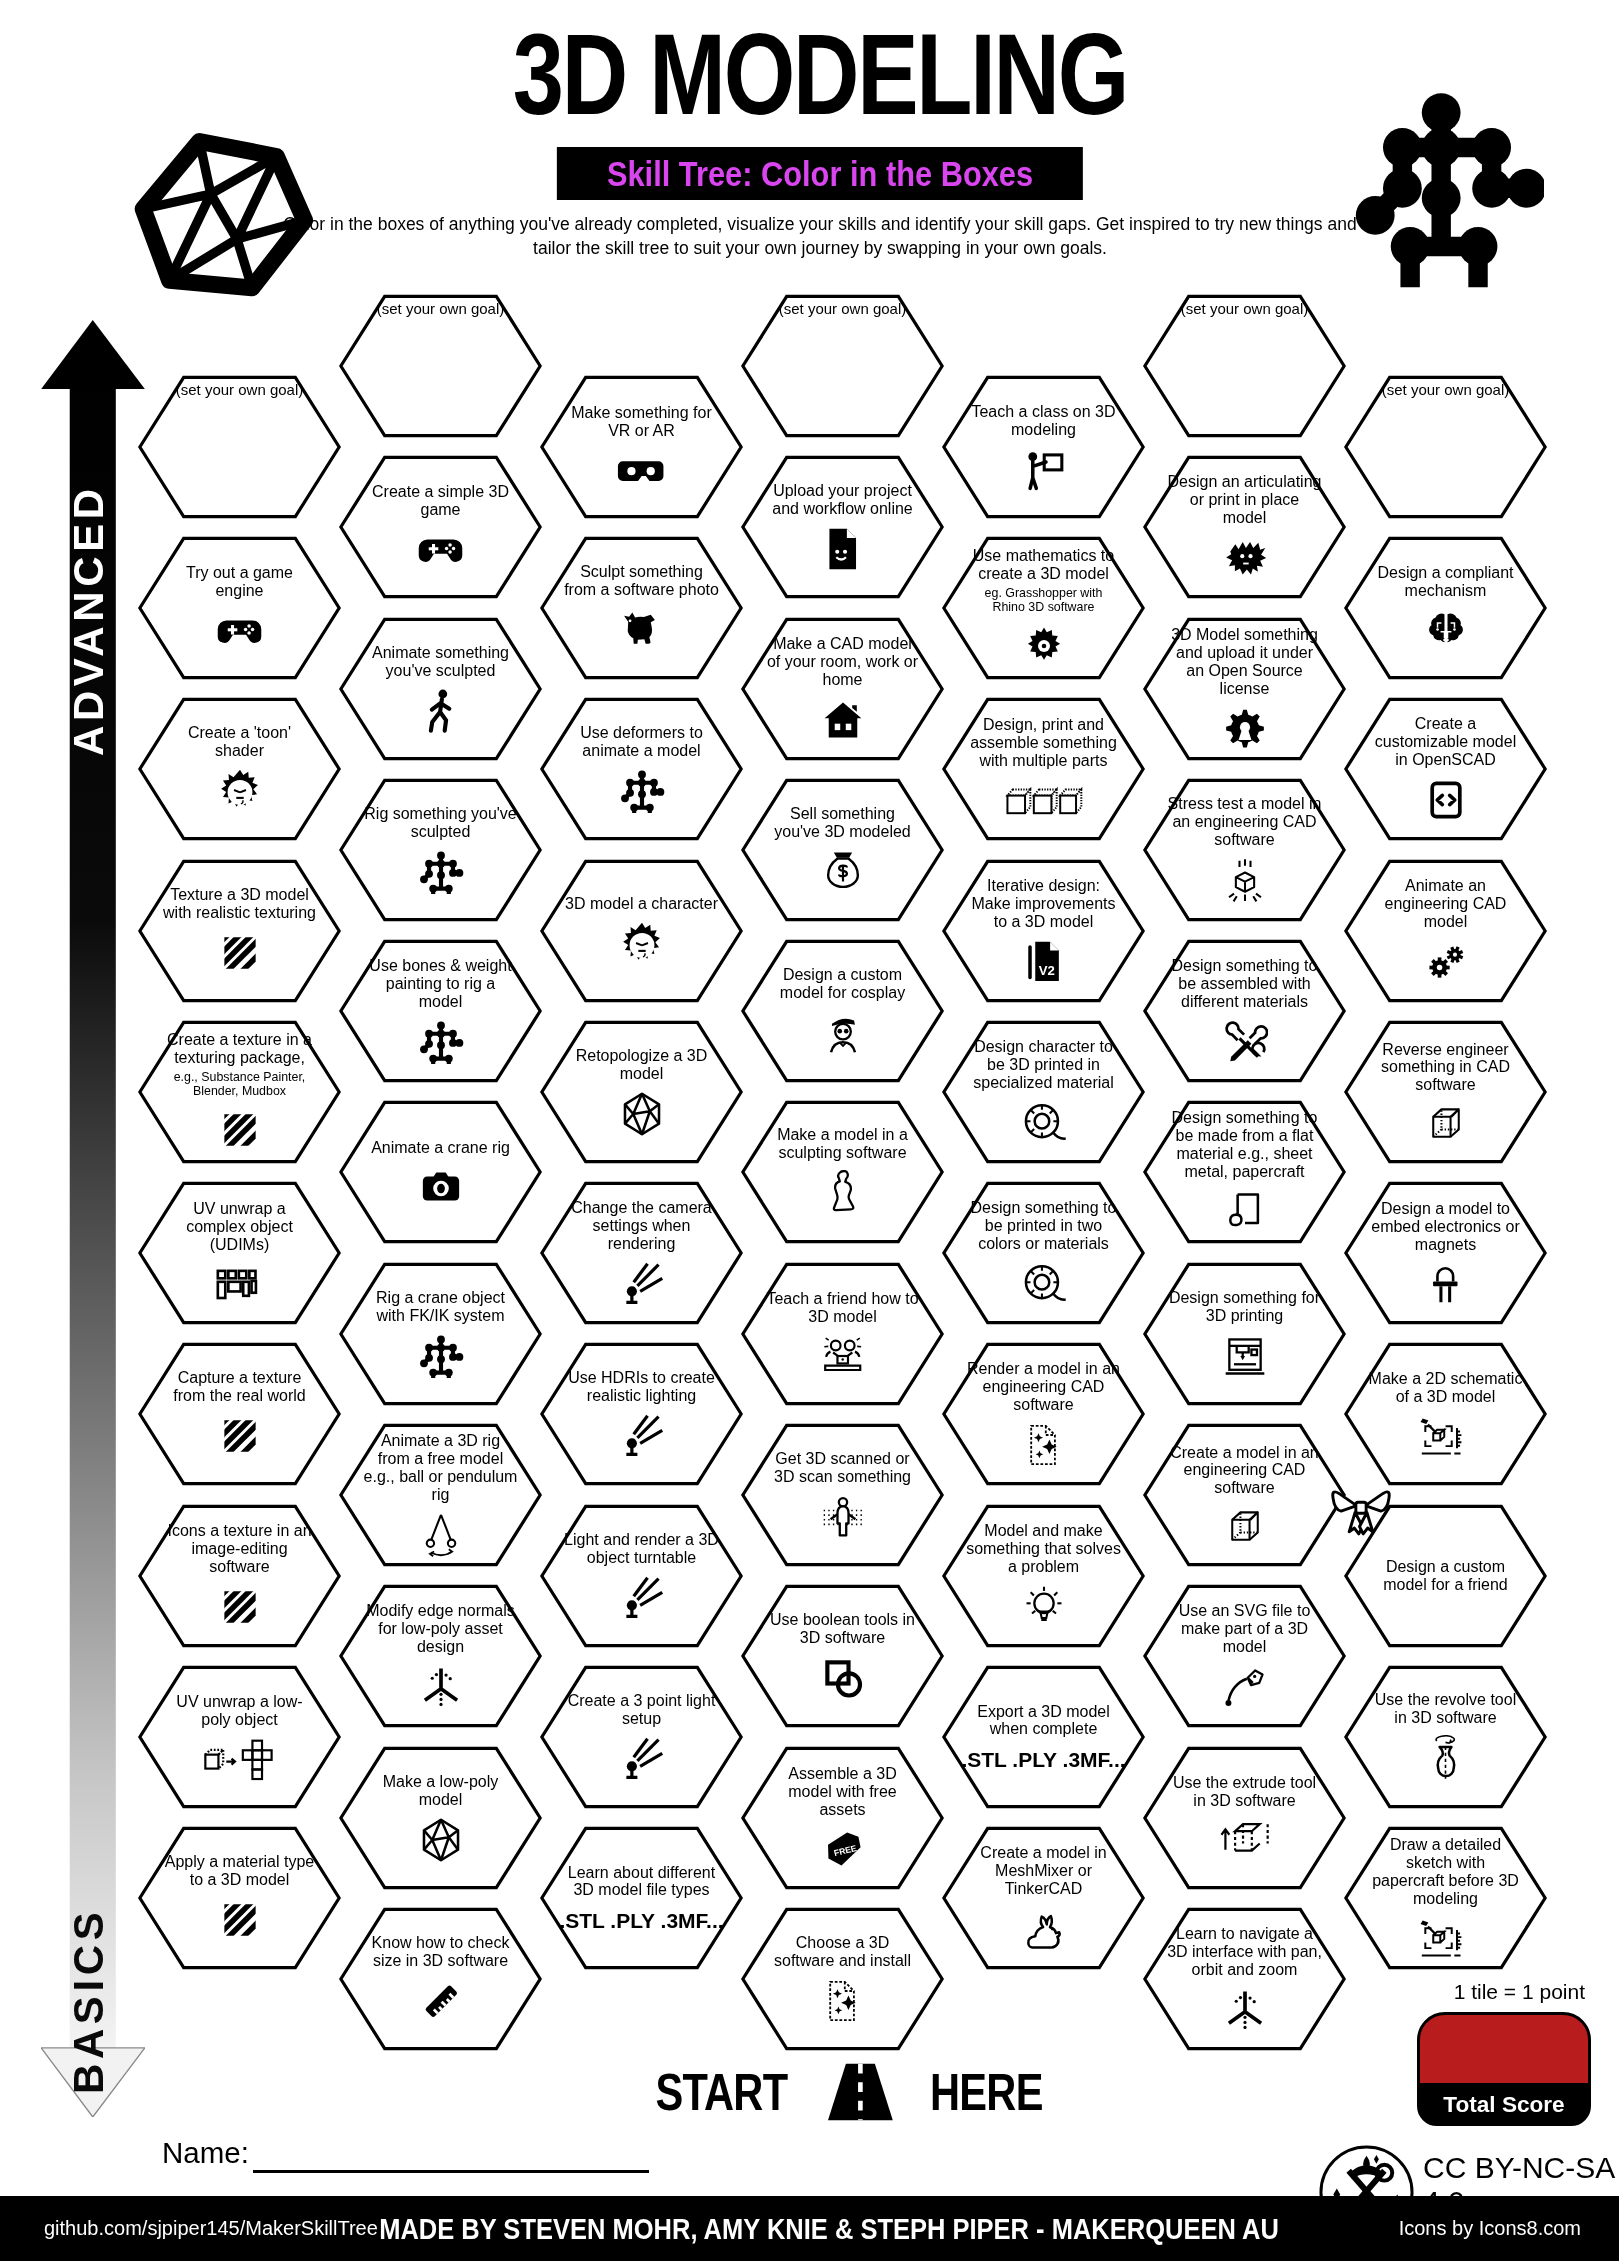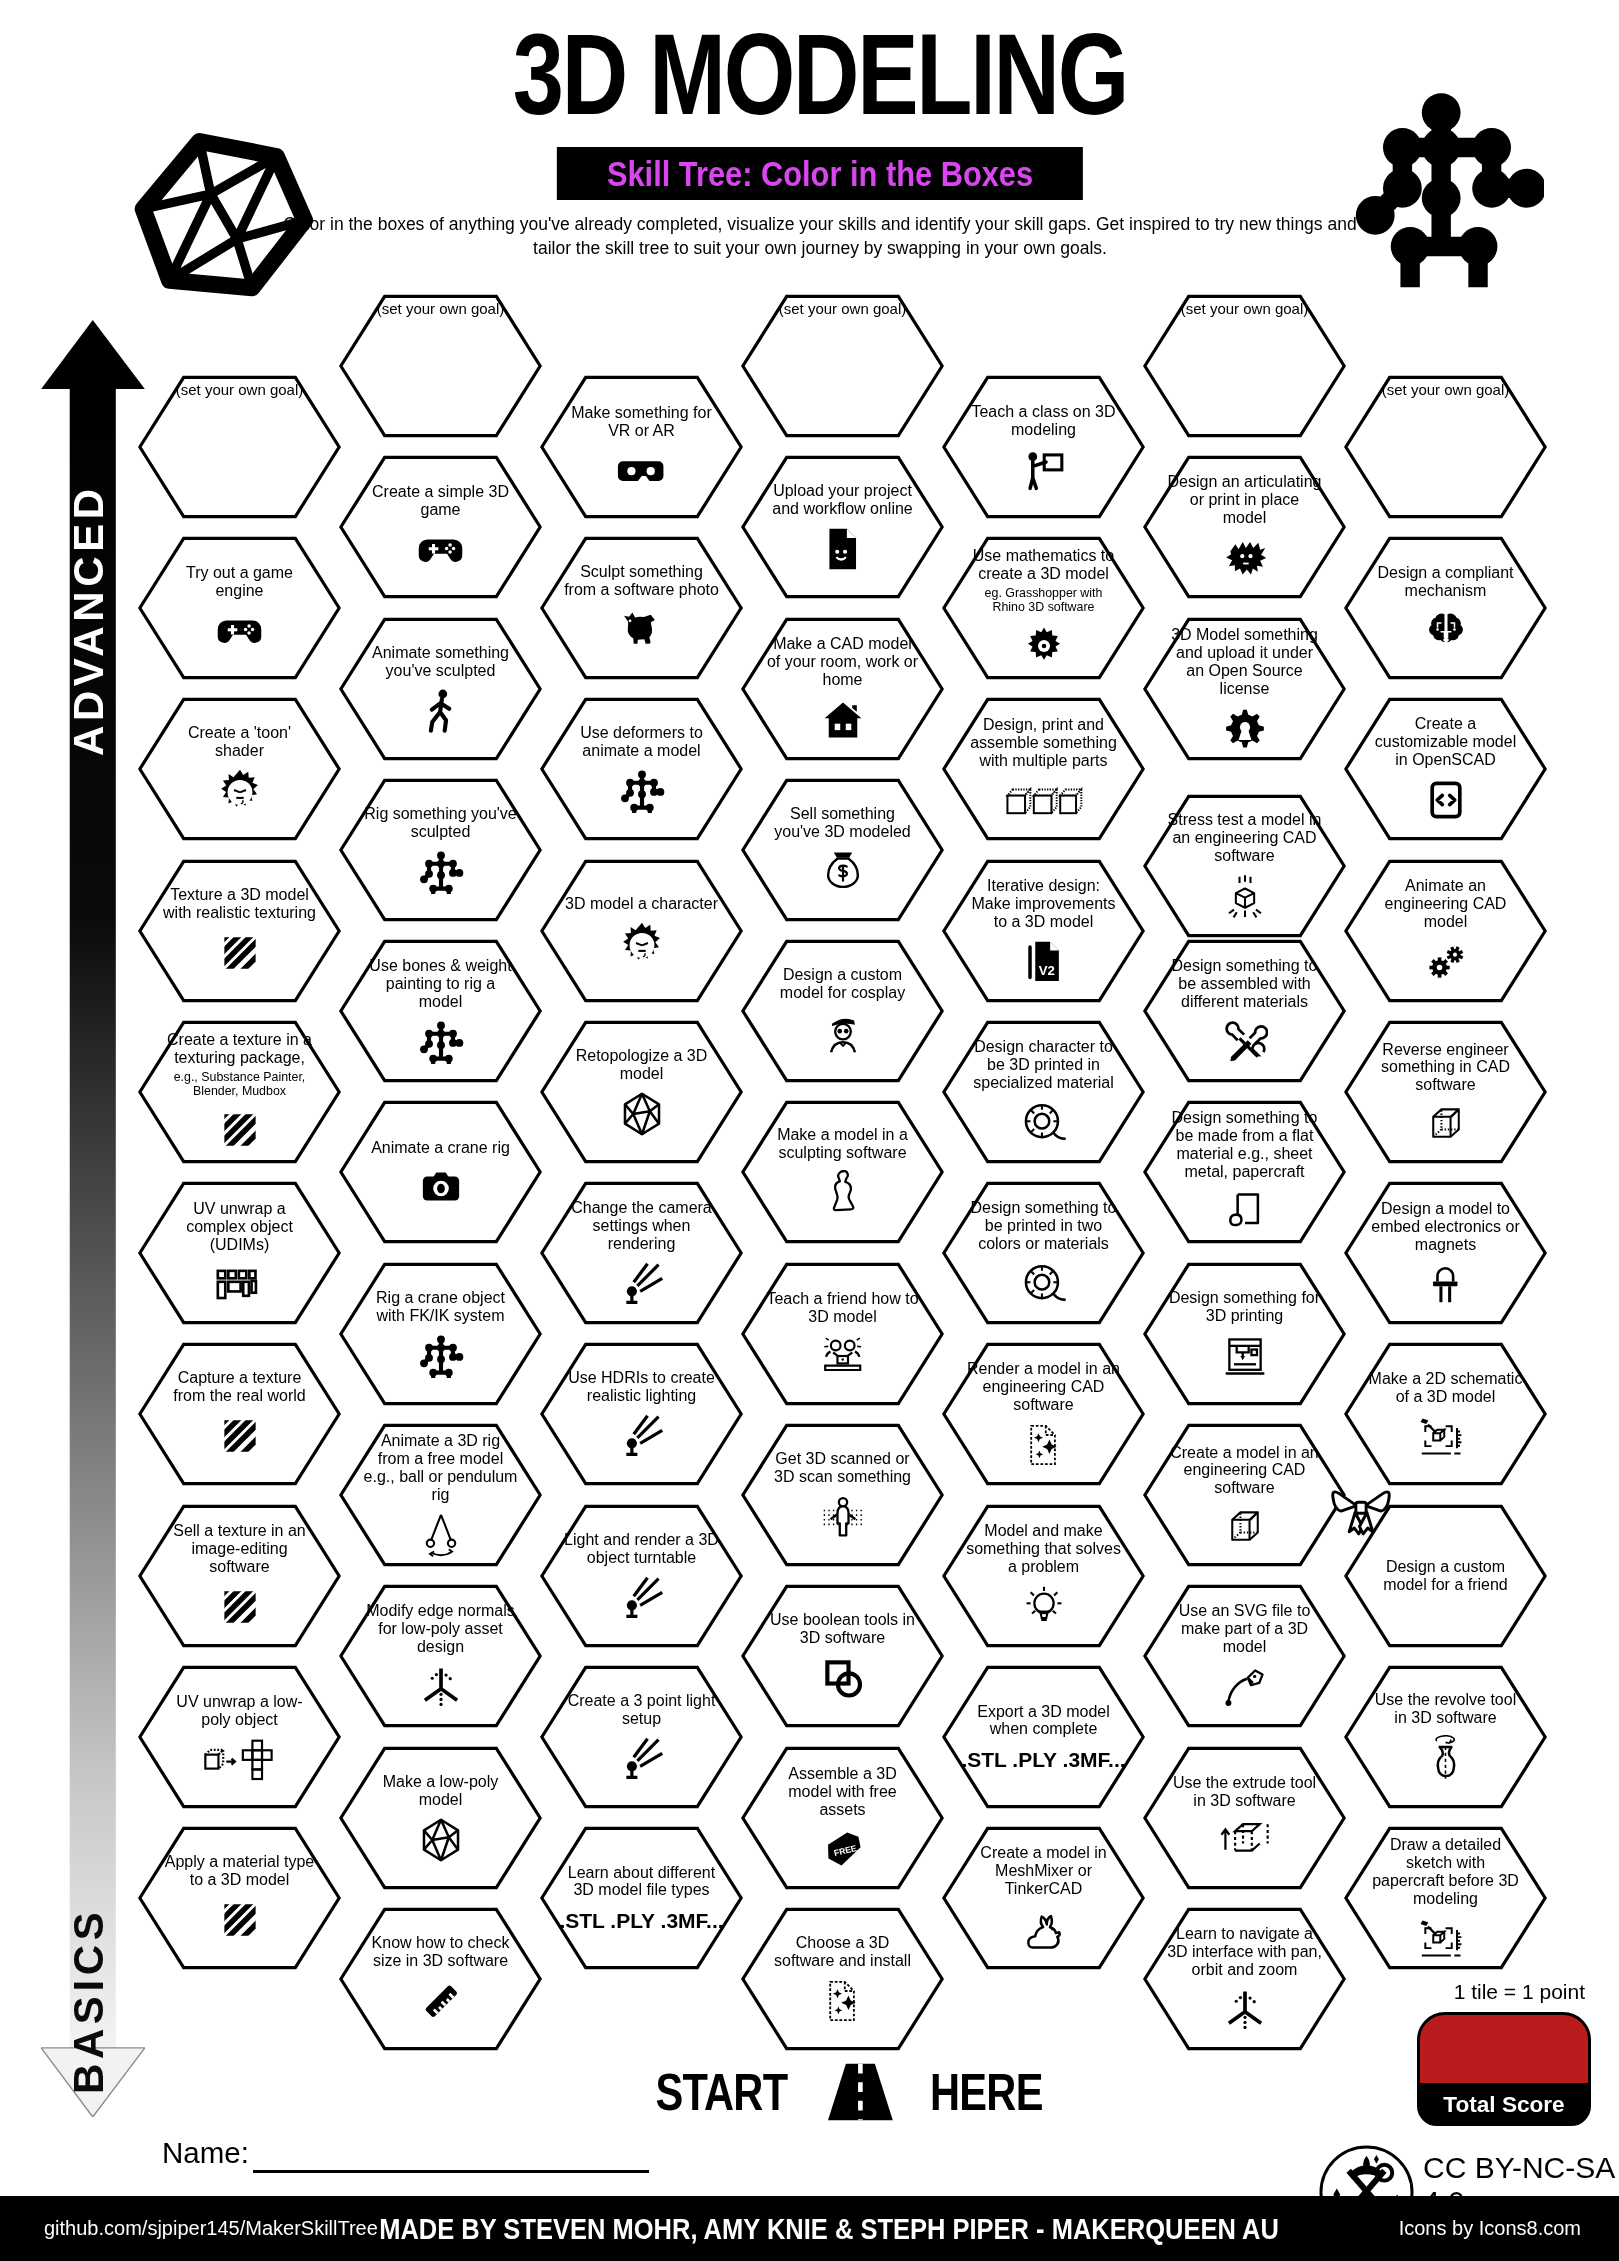--- a/index.html
+++ b/index.html
@@ -612,21 +612,21 @@
           <svg class="hexicon" width="46" height="46" viewBox="0 0 100 100">
             <use href="#stripes-icon"></use>
           </svg>
         </div>
       </div>
       <div class="hex" style="left: 138px; top: 1504px;">
         <svg class="hex-bg" viewBox="0 0 440 312">
           <polygon points="4,156 99,5 341,5 436,156 341,307 99,307"></polygon>
         </svg>
         <div class="hex-content">
-          <div class="hex-label">Sell a texture in an image-editing software</div>
+          <div class="hex-label">Icons a texture in an image-editing software</div>
           <svg class="hexicon" width="46" height="46" viewBox="0 0 100 100">
             <use href="#stripes-icon"></use>
           </svg>
         </div>
       </div>
       <div class="hex" style="left: 138px; top: 1665px;">
         <svg class="hex-bg" viewBox="0 0 440 312">
           <polygon points="4,156 99,5 341,5 436,156 341,307 99,307"></polygon>
         </svg>
         <div class="hex-content">
@@ -1123,21 +1123,21 @@
         <svg class="hex-bg" viewBox="0 0 440 312">
           <polygon points="4,156 99,5 341,5 436,156 341,307 99,307"></polygon>
         </svg>
         <div class="hex-content">
           <div class="hex-label">3D Model something and upload it under an Open Source license</div>
           <svg class="hexicon" width="46" height="46" viewBox="0 0 100 100">
             <use href="#open-source-icon"></use>
           </svg>
         </div>
       </div>
-      <div class="hex" style="left: 1143px; top: 778px; margin-top: 16px;">
+      <div class="hex" style="left: 1143px; top: 778px;">
         <svg class="hex-bg" viewBox="0 0 440 312">
           <polygon points="4,156 99,5 341,5 436,156 341,307 99,307"></polygon>
         </svg>
         <div class="hex-content">
           <div class="hex-label">Stress test a model in an engineering CAD software</div>
           <svg class="hexicon" width="46" height="48" viewBox="0 0 100 105">
             <use href="#falling-box-icon"></use>
           </svg>
         </div>
       </div>

